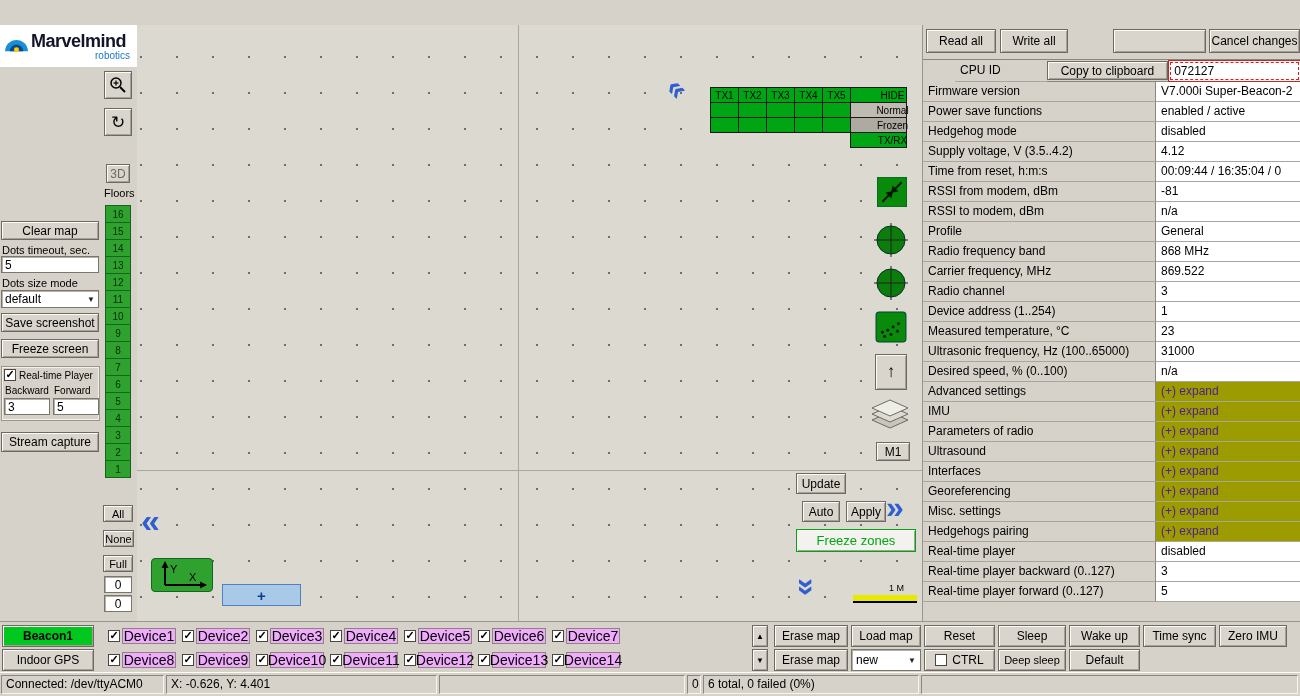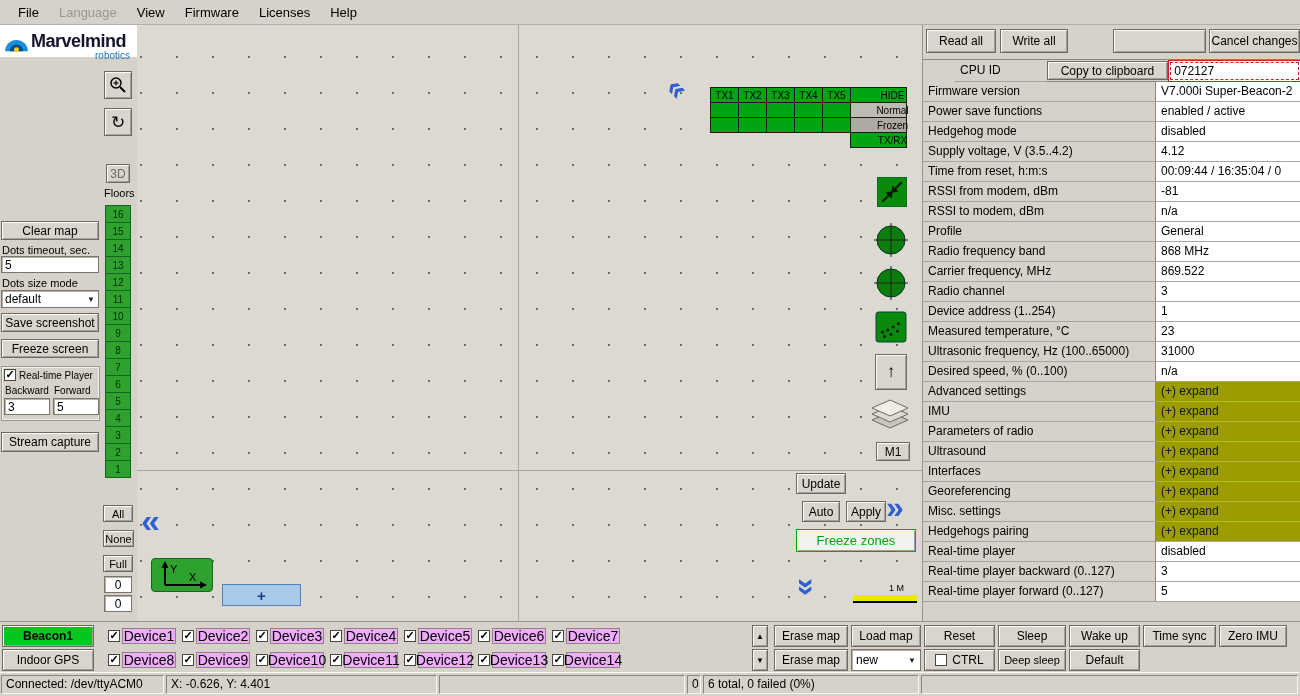--- a/index.html
+++ b/index.html
@@ -21,21 +21,21 @@
   .ddarrow { font-size:8px; color:#222; }
   .chev { position:absolute; color:var(--blue,#2f5fd0); font-weight:bold; line-height:1; }
 
   
   .menubar { position:absolute; left:0; top:0; width:1300px; height:25px; background:#d6d2c9;
              border-bottom:1px solid #b3afa6; display:flex; align-items:center; padding-left:8px; }
   .menu-item { padding:4px 10px; font-size:13px; }
   .menu-item.disabled { color:#9b978e; }
 
   
-  .logo-panel { position:absolute; left:0; top:25px; width:137px; height:32px; background:#fff; }
+  .logo-panel { position:absolute; left:0; top:25px; width:137px; height:42px; background:#fff; }
   .brand { position:absolute; left:31px; top:6px; font-size:18px; font-weight:bold; color:#13132b; letter-spacing:-0.5px; }
   .robotics { position:absolute; right:7px; top:25px; font-size:10px; color:#1878c8; }
 
   
   .left-controls { position:absolute; left:0; top:25px; width:101px; height:596px; }
   .group { position:absolute; border:1px solid #9a968e; box-shadow: inset 0 0 0 1px #f3f1ec; }
 
   
   .floors-strip { position:absolute; left:101px; top:25px; width:36px; height:596px; }
   .floor-btn { width:26px; height:18px; margin-left:4px; background:var(--floor_green,#2fa12f);
@@ -75,21 +75,21 @@
   
   .right-panel { position:absolute; left:922px; top:25px; width:378px; height:596px;
                  background:#d6d2c9; border-left:1px solid #9a968e; }
   .prop-table { position:absolute; left:0px; top:34px; width:378px; border-top:1px solid #8a867e; }
   .prop-head { display:flex; height:22px; border-bottom:1px solid #8a867e; align-items:center; position:relative;margin-left:32px; }
   .prop-row { display:flex; height:20px; }
   .prop-name { width:233px; background:#d6d2c9; border-right:1px solid #8a867e; border-bottom:1px solid #aaa69d;
                padding-left:5px; line-height:19px; font-size:12px; white-space:nowrap; overflow:hidden; }
   .prop-value { width:145px; background:#fff; border-bottom:1px solid #aaa69d; border-right:1px solid #8a867e;
                 padding-left:5px; line-height:19px; font-size:12px; white-space:nowrap; overflow:hidden; }
-  .prop-value.expand { background:var(--olive,#9c9c00); color:#0f172a; }
+  .prop-value.expand { background:var(--olive,#9c9c00); color:#4c1d95; }
 
   
   .bottom-panel { position:absolute; left:0; top:621px; width:1300px; height:51px;
                   background:#d6d2c9; border-top:1px solid #9a968e; }
   .device-row { position:absolute; display:flex; gap:4px; }
   .device { display:flex; align-items:center; gap:2px; width:70px; }
   .device-name { width:54px; height:16px; border:1px solid #8a867e; font-size:14px;
                  display:flex; align-items:center; justify-content:center; background:#f0abfc; }
   .beacon-active { background:var(--beacon_green,#00c81e) !important; font-weight:bold; }
 
@@ -97,29 +97,20 @@
   .status-bar { position:absolute; left:0; top:672px; width:1300px; height:24px; background:#d6d2c9;
                 border-top:1px solid #fcfbf8; }
   .status-seg { position:absolute; top:2px; height:19px; border:1px solid; border-color:#8a867e #f7f5f1 #f7f5f1 #8a867e;
                 font-size:12px; line-height:17px; padding-left:4px; white-space:nowrap; overflow:hidden; }
 </style>
 </head>
 <body style="--accent_green: #00a513; --floor_green: #2fa12f; --beacon_green: #00c81e; --olive: #9c9c00; --blue: #2f5fd0; --red: #d42020; --scale_yellow: #e8e800;">
 
 <div class="app">
 
-  <div class="menubar">
-
-  <div class="menu-item">File</div>
-      <div class="menu-item disabled">Language</div>
-      <div class="menu-item">View</div>
-      <div class="menu-item">Firmware</div>
-      <div class="menu-item">Licenses</div>
-      <div class="menu-item">Help</div>
-    </div>
 
   <div class="logo-panel">
     <svg width="27" height="26" viewBox="0 0 26 24" style="position:absolute;left:3px;top:5px;">
       <path d="M2 20 A11 11 0 0 1 24 20 Z" fill="#1b8ed8"></path>
       <path d="M6.5 20 A6.5 6.5 0 0 1 19.5 20 Z" fill="#0a4a8c"></path>
       <circle cx="13" cy="18.5" r="2.4" fill="#ffd000"></circle>
     </svg>
     <div class="brand">Marvelmind</div>
     <div class="robotics">robotics</div>
   </div>

